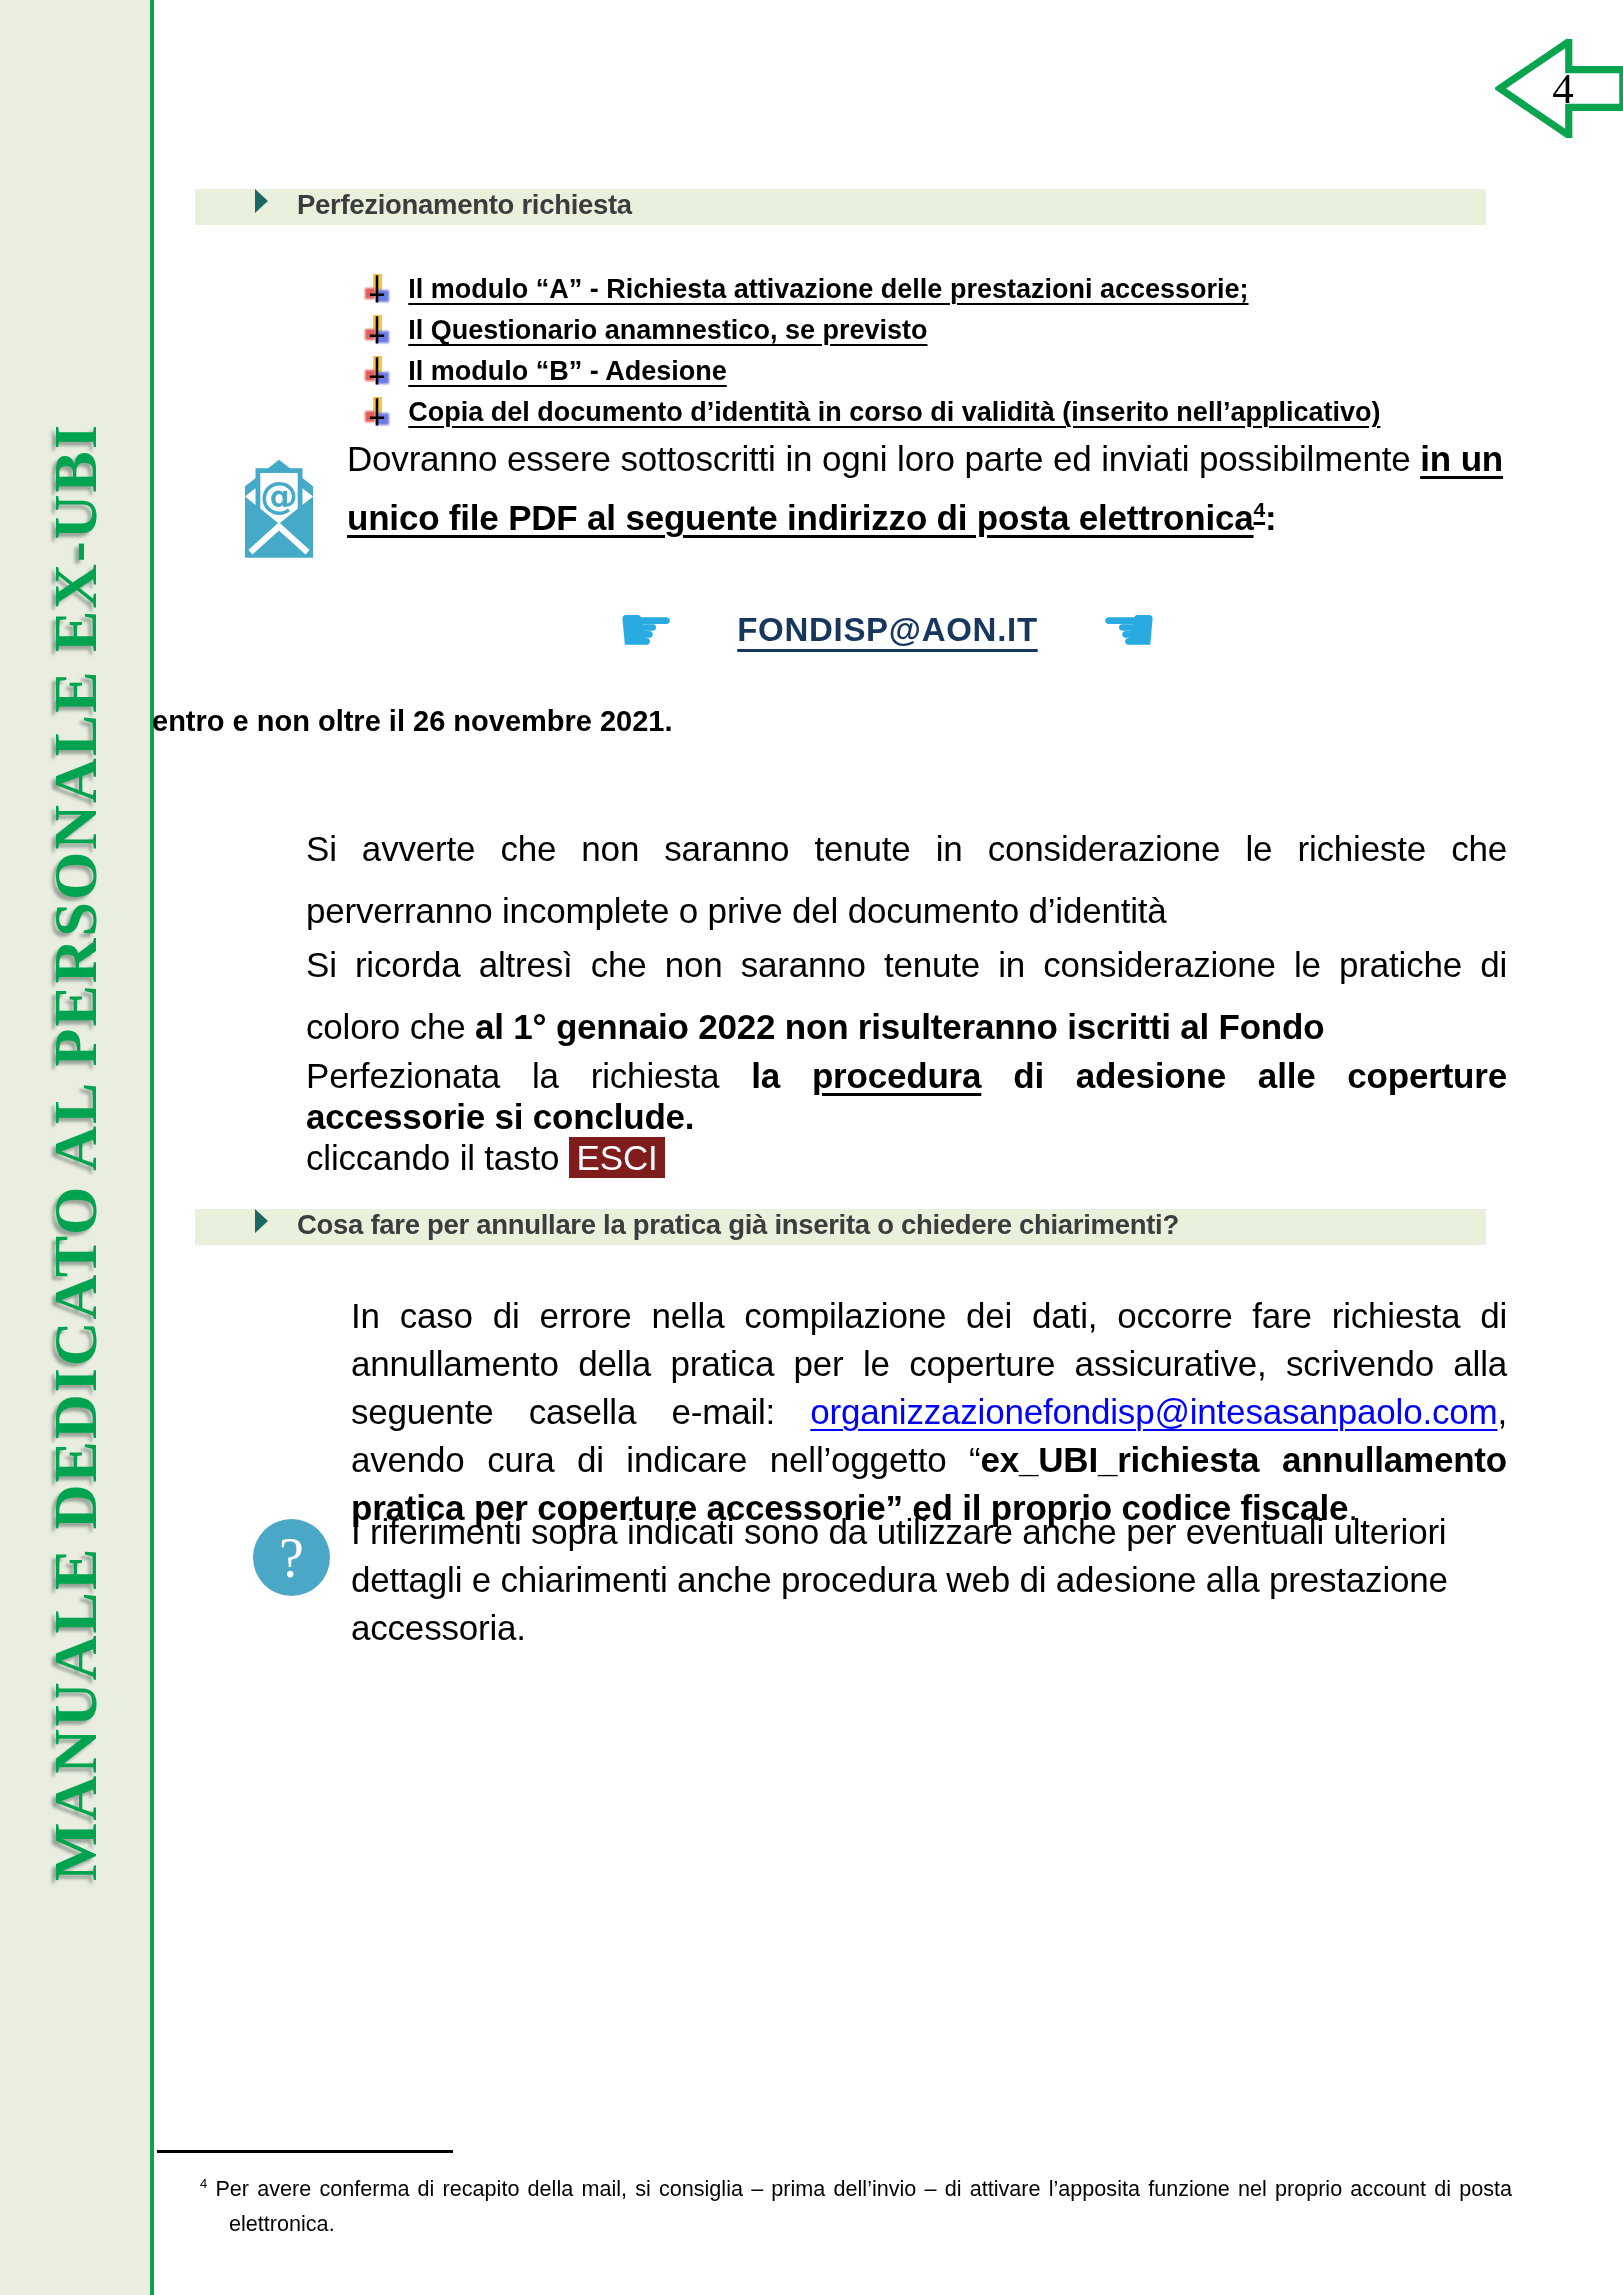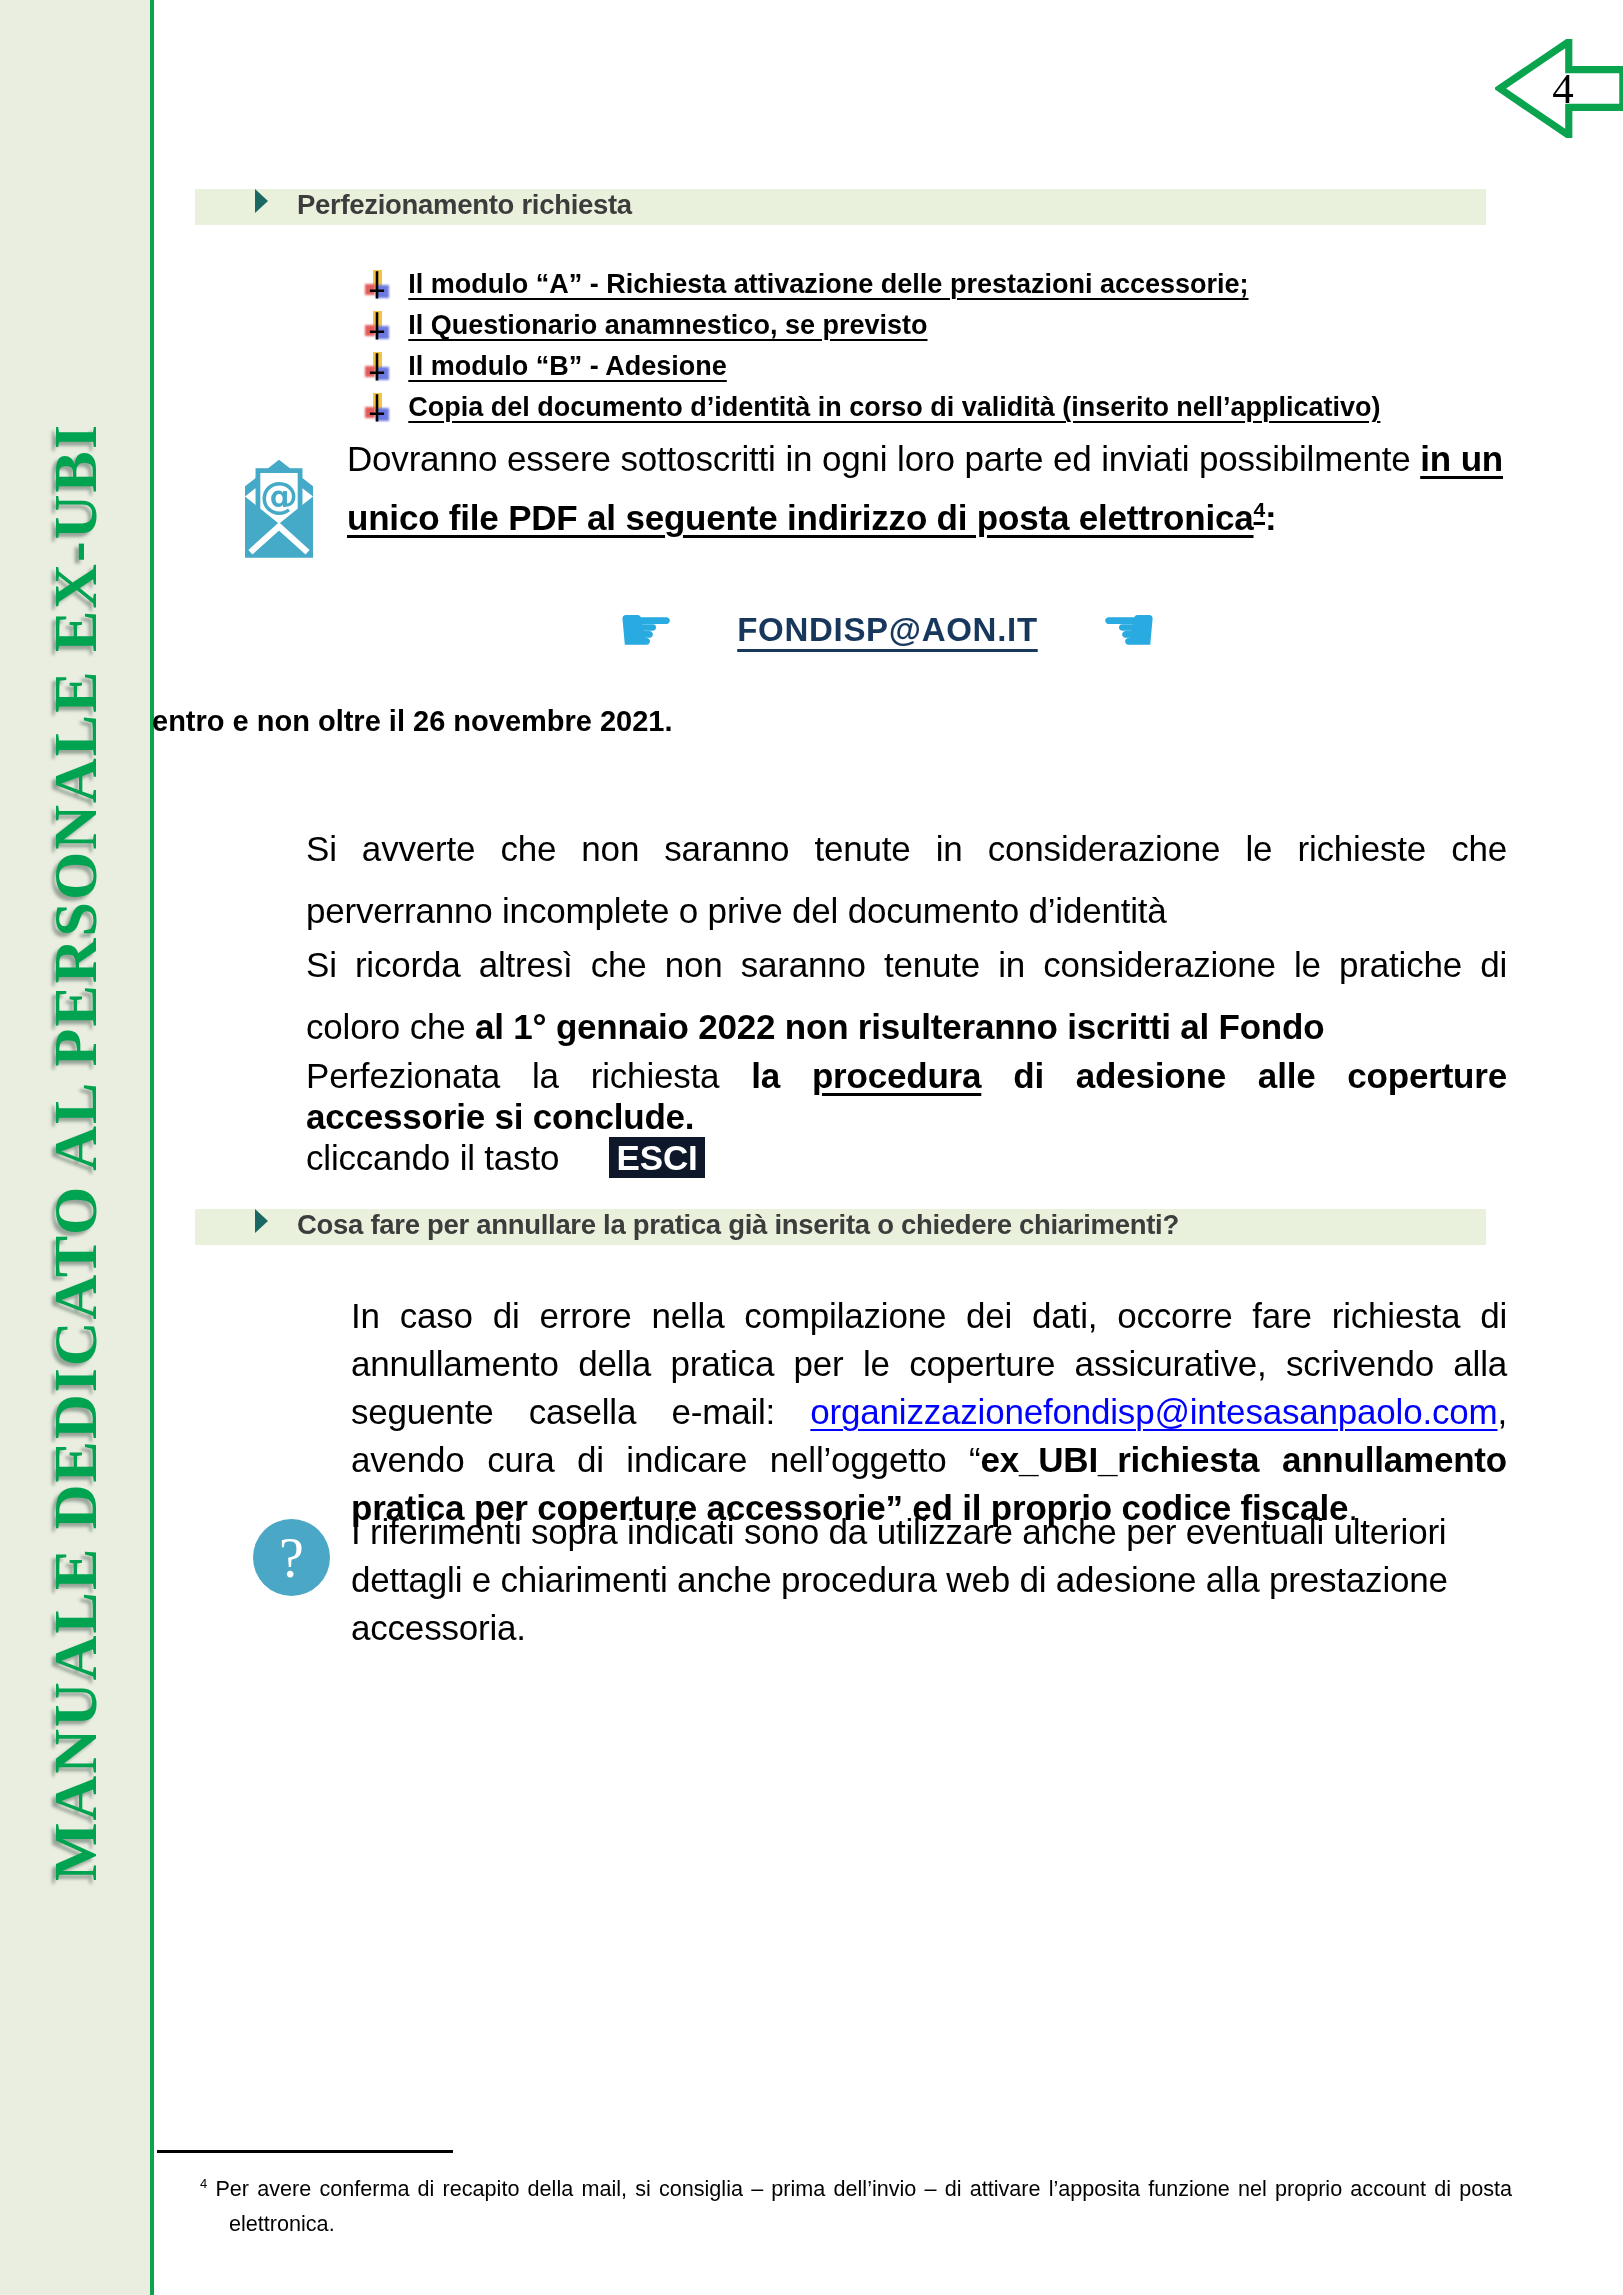--- a/index.html
+++ b/index.html
@@ -22,35 +22,35 @@
   
   .section-bar { position:absolute; left:195px; width:1291px; height:36px; background:#E9F1DD;
                  display:flex; align-items:flex-start; }
   .tri { width:0; height:0; border-left:13.7px solid #1B6862;
          border-top:12.4px solid transparent; border-bottom:12.4px solid transparent;
          margin-left:60px; }
   .section-label { margin-left:29px; font-size:27.5px; font-weight:bold; color:#3C3C3C; letter-spacing:-0.3px; }
 
   
   .checklist { position:absolute; left:364px; top:264px; }
-  .check-item { display:flex; align-items:center; height:41px; }
+  .check-item { display:flex; align-items:flex-end; height:41px; }
   .bullet { position:relative; width:26px; height:31px; flex:none; margin-top:1.3px; }
   .bullet .y  { position:absolute; left:8.5px; top:0;  width:9.8px; height:19.6px; background:#F5C445; filter:blur(0.7px); }
   .bullet .r  { position:absolute; left:0.7px;  top:14.4px; width:10.5px; height:10.5px; background:#E25B5B; filter:blur(1.3px); }
   .bullet .bl { position:absolute; left:12.4px; top:15.7px; width:12.4px; height:12.4px; background:#6C79E0; filter:blur(1.3px); }
   .bullet svg { position:absolute; left:0; top:0; }
   .check-text { margin-left:18.3px; font-size:27px; font-weight:bold;
                 text-decoration:underline; text-decoration-thickness:2px; text-underline-offset:4.6px; }
 
   
   .para { position:absolute; font-size:35px; line-height:62px; text-align:justify; color:#000; letter-spacing:-0.2px; }
   .b { font-weight:bold; }
   .u { text-decoration:underline; text-decoration-thickness:2.6px; text-underline-offset:5.2px; }
   .link { color:#0000FF; text-decoration:underline; text-decoration-thickness:2px; text-underline-offset:4.6px; }
-  .badge { background:#0f172a; color:#fff; font-weight:bold; padding:1.3px 7.9px;margin-left:40px; }
+  .badge { background:#7f1d1d; color:#fff; font-weight:normal; padding:1.3px 7.9px; }
   sup { font-size:60%; }
 
   .mail-icon { position:absolute; left:238px; top:457px; }
   .q-icon { position:absolute; left:253px; top:1519px; width:77px; height:77px; border-radius:50%;
             background:#4BA7C6; display:flex; align-items:center; justify-content:center; }
   .q-icon span { color:#fff; font-family:"Liberation Serif", serif; font-size:56px; line-height:1; }
 
   
   .callout { position:absolute; left:152px; right:0; top:597px; display:flex;
              align-items:center; justify-content:center; }

